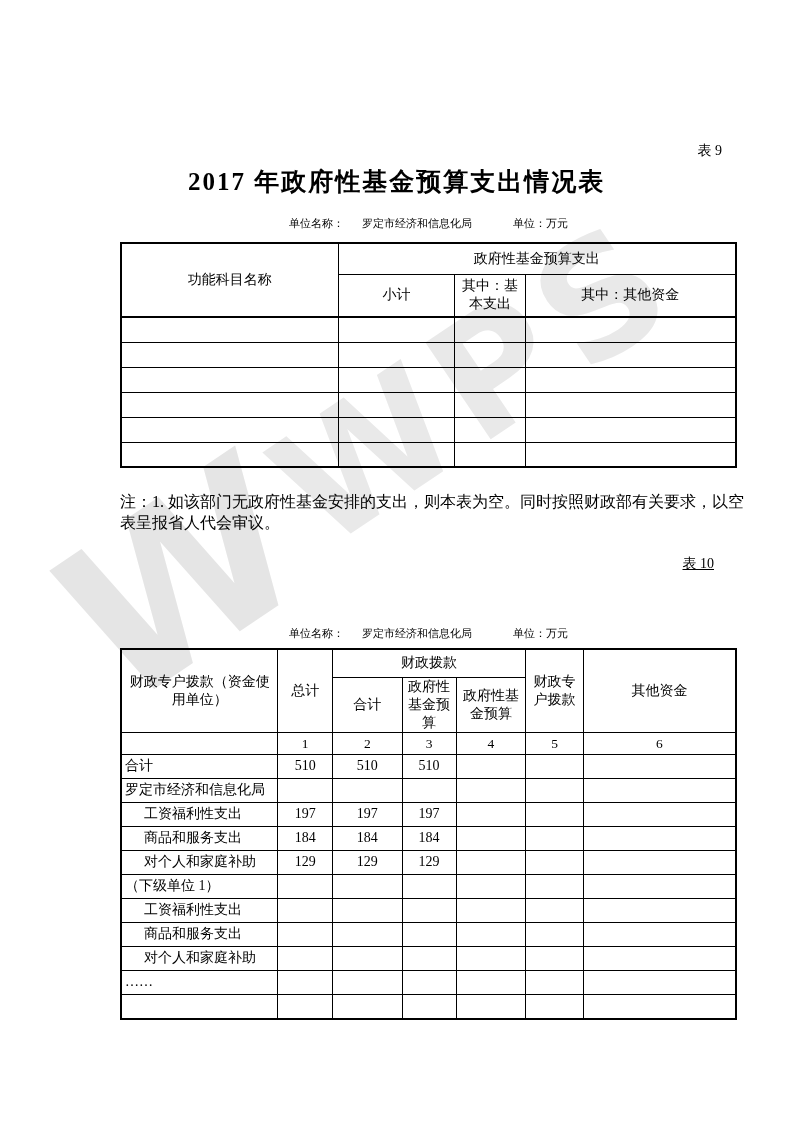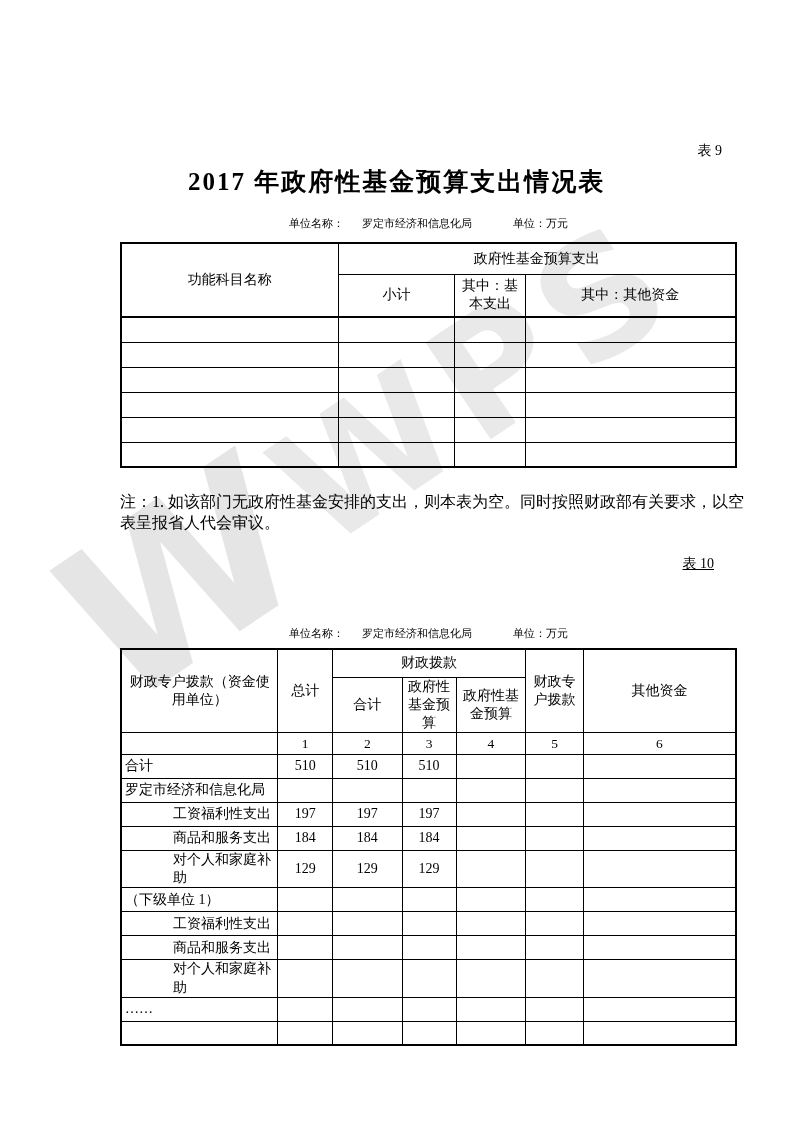--- a/index.html
+++ b/index.html
@@ -47,21 +47,21 @@
   #table9 tr.h2 td{border-bottom-width:2px;}
   #table9 td.subject{border-bottom-width:2px;}
   #table9 tbody tr{height:25px;}
 
   #table10 tr.h1{height:28px;}
   #table10 tr.h2{height:45px;}
   #table10 tr.numrow{height:22px;}
   #table10 tr.numrow td{font-size:13.5px;}
   #table10 tbody tr{height:24px;}
   #table10 td.label{text-align:left;padding-left:3px;}
-  #table10 td.label.indent{padding-left:51px;}
+  #table10 td.label.indent{padding-left:22px;}
 
   .note{left:120px;width:625px;font-size:16px;}
   #note9{top:492px;}
   .pageno{top:1038px;left:0;width:793px;text-align:center;font-size:11.5px;
     font-family:"DejaVu Sans","Liberation Sans",sans-serif;}
 </style>
 </head>
 <body>
 
 <div class="page">

